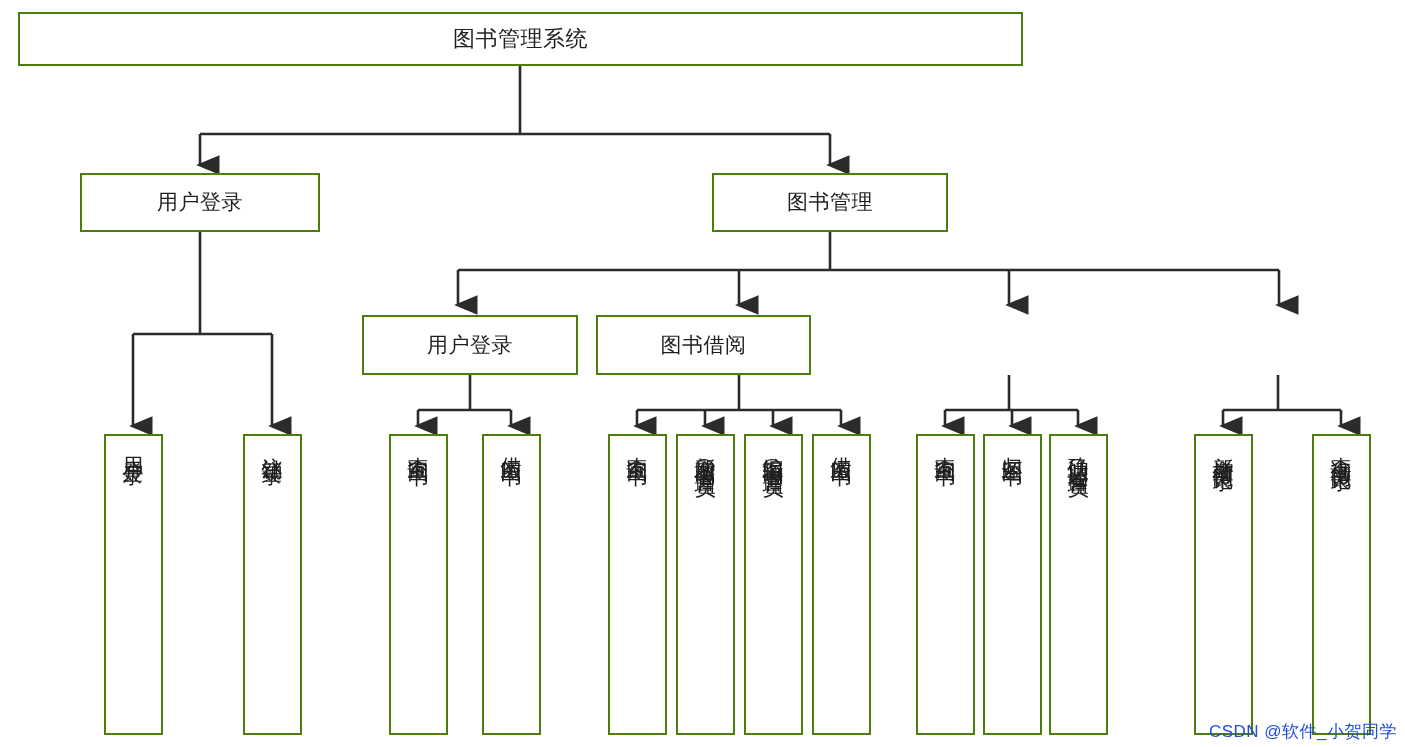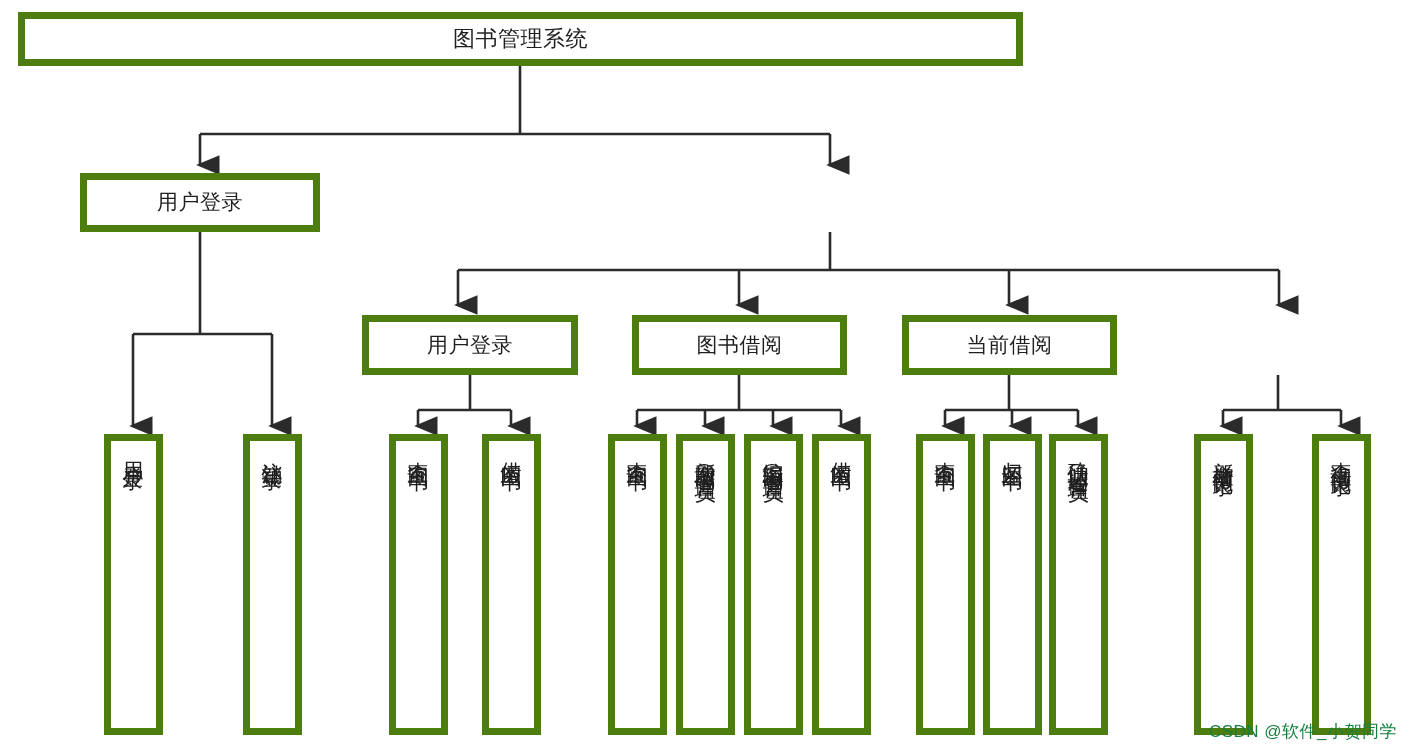--- a/index.html
+++ b/index.html
@@ -23,21 +23,21 @@
     left: 0;
     top: 0;
     width: 1405px;
     height: 747px;
     pointer-events: none;
   }
   .node {
     position: absolute;
     box-sizing: border-box;
     background: #ffffff;
-    border: 7px solid #4d7c0f;
+    border: 2px solid #4d7c0f;
     display: flex;
     align-items: center;
     justify-content: center;
     text-align: center;
   }
   .node .label {
     display: block;
     line-height: 1.18;
     letter-spacing: 0.5px;
     color: #1f1f1f;
@@ -59,21 +59,21 @@
     text-orientation: upright;
     font-size: 21px;
     letter-spacing: 3px;
     line-height: 1;
   }
   .watermark {
     position: absolute;
     right: 8px;
     bottom: 4px;
     font-size: 17px;
-    color: #15803d;
+    color: #1d4ed8;
     white-space: nowrap;
     letter-spacing: 0.5px;
   }
 </style>
 </head>
 <body>
 
 <div id="canvas">
 
   <svg class="connectors" viewBox="0 0 1405 747" xmlns="http://www.w3.org/2000/svg">
@@ -126,29 +126,29 @@
     </g>
   </svg>
 
   <div class="node horiz root" style="left:18px; top:12px; width:1005px; height:54px;">
     <span class="label">图书管理系统</span>
   </div>
 
   <div class="node horiz" style="left:80px; top:173px; width:240px; height:59px;">
     <span class="label">用户登录</span>
   </div>
+  <div class="node horiz" style="left:712px; top:173px; width:236px; height:59px;">
+    <span class="label">图书管理</span>
+  </div>
 
   <div class="node horiz" style="left:362px; top:315px; width:216px; height:60px;">
     <span class="label">用户登录</span>
   </div>
-  <div class="node horiz" style="left:632px; top:315px; width:215px; height:60px;">
+  <div class="node horiz" style="left:596px; top:315px; width:215px; height:60px;">
     <span class="label">图书借阅</span>
-  </div>
-  <div class="node horiz" style="left:902px; top:315px; width:215px; height:60px;">
-    <span class="label">当前借阅</span>
   </div>
 
   <div class="node vert" style="left:104px; top:434px; width:59px; height:301px;">
     <span class="label">用户登录</span>
   </div>
   <div class="node vert" style="left:243px; top:434px; width:59px; height:301px;">
     <span class="label">注销登录</span>
   </div>
 
   <div class="node vert" style="left:389px; top:434px; width:59px; height:301px;">

